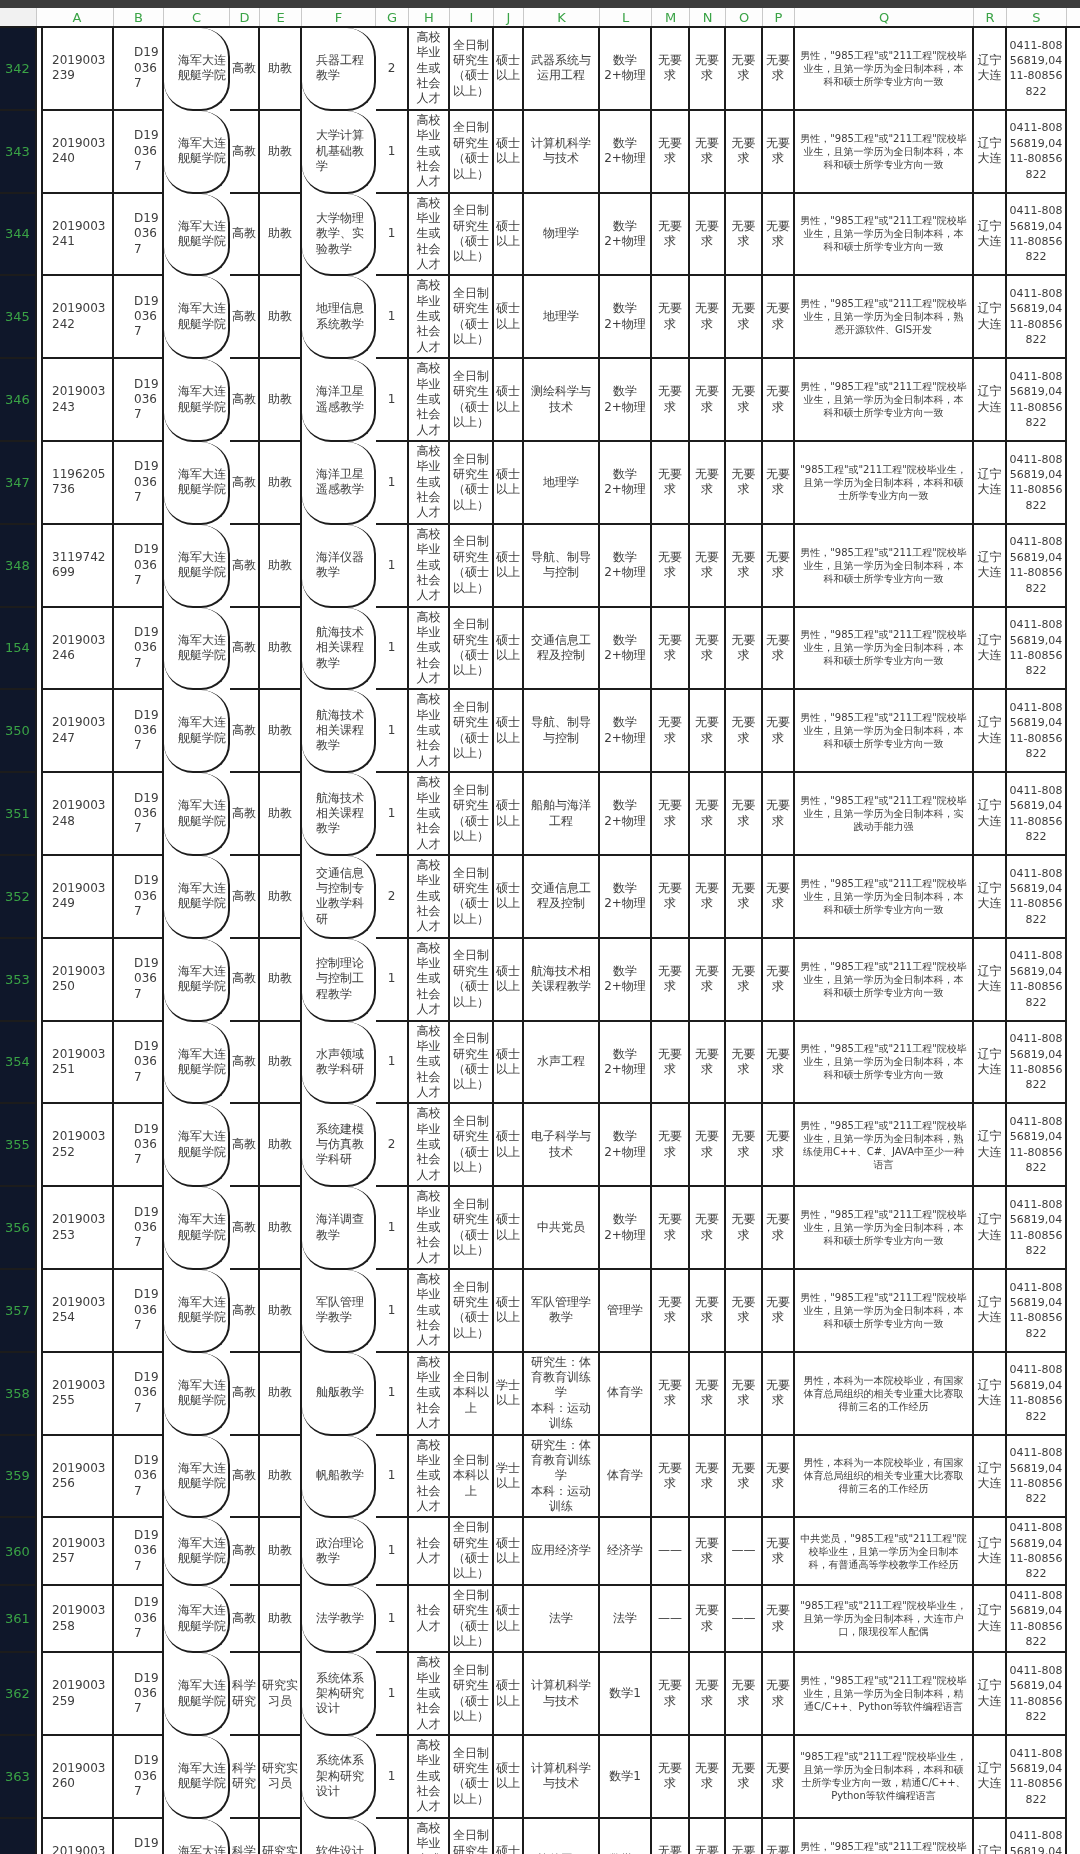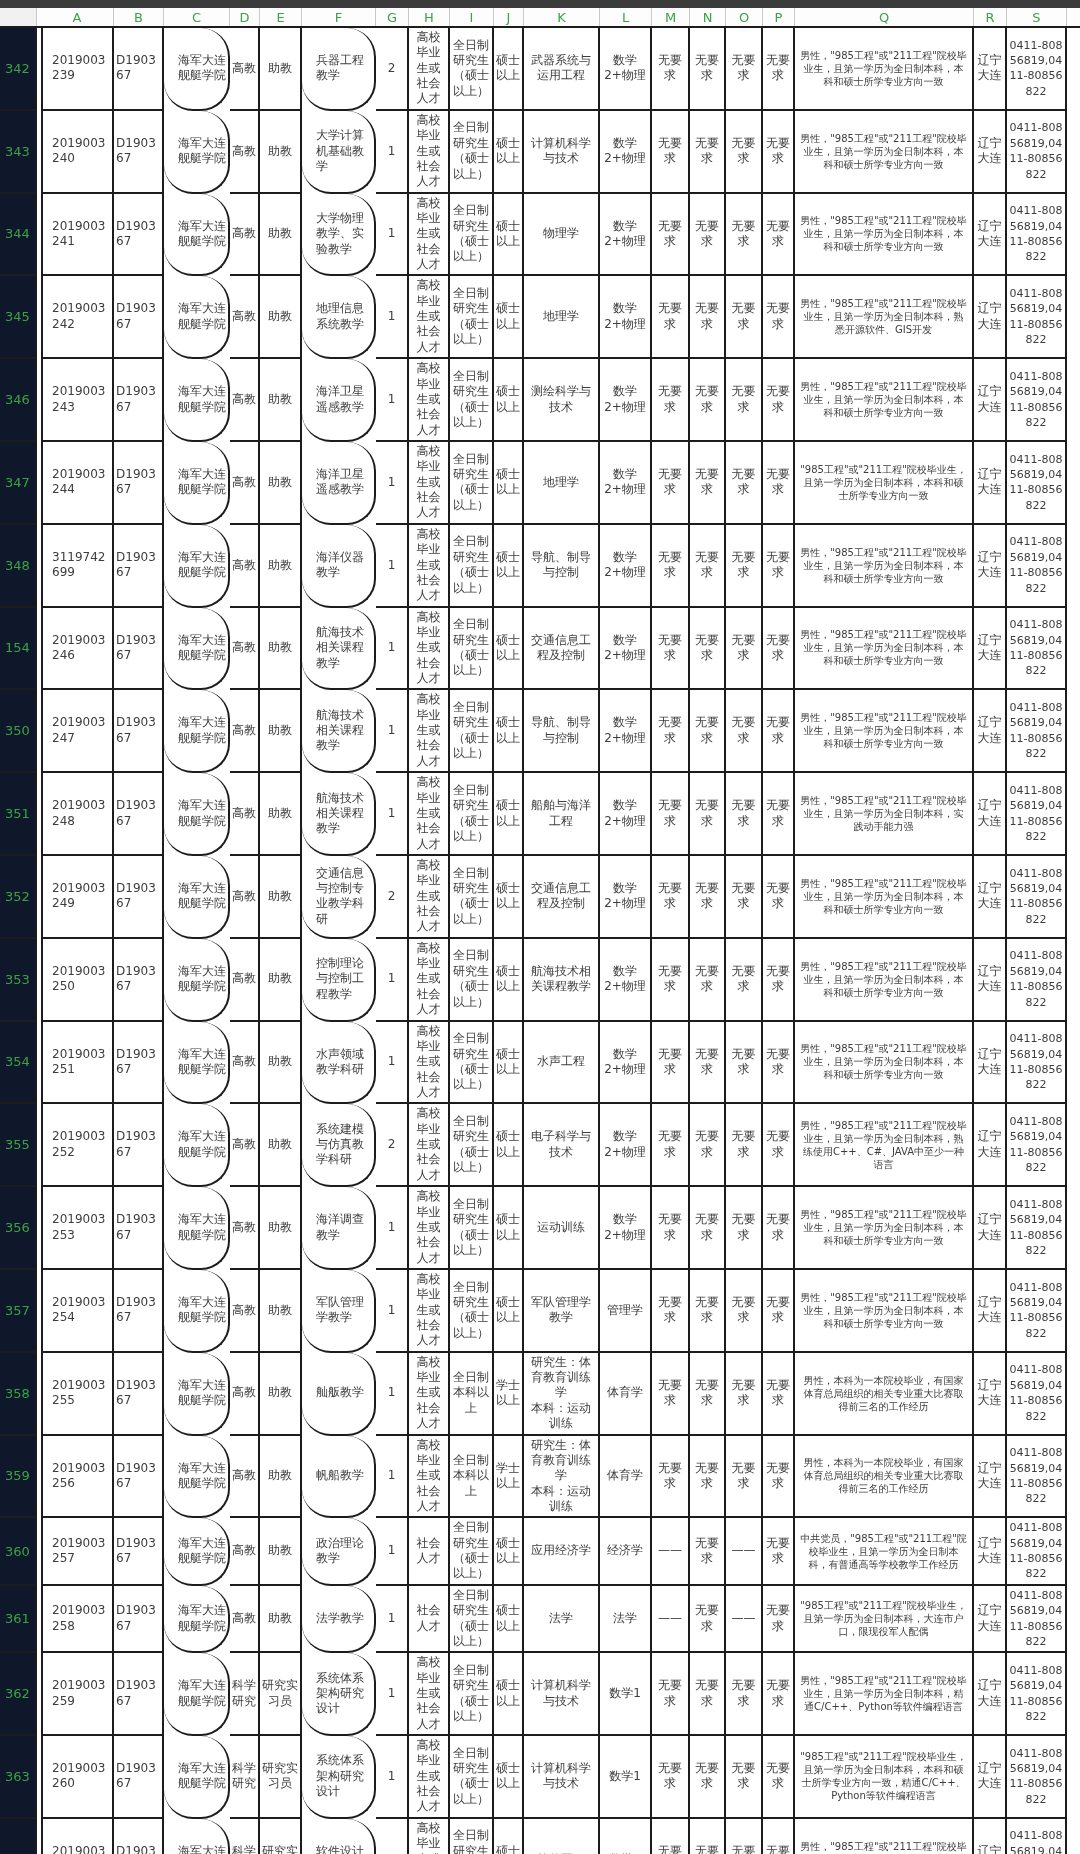--- a/index.html
+++ b/index.html
@@ -37,21 +37,21 @@
   }
   .gutter{background:#ffffff;}
   .cell{
     color:var(--txt);font-size:12px;line-height:1.28;
     display:flex;align-items:center;justify-content:center;text-align:center;
     padding:2px 2px;white-space:pre-line;word-break:break-word;
     border-right:2px solid var(--border);border-bottom:2px solid var(--border);
     overflow:hidden;
   }
   .col-a{border-left:2px solid var(--border);justify-content:flex-start;text-align:left;padding-left:9px;}
-  .col-b{justify-content:flex-start;text-align:left;padding-left:2px;}
+  .col-b{justify-content:flex-start;text-align:left;padding-left:20px;}
   .col-c,.col-f{justify-content:flex-start;text-align:left;padding-left:14px;border-radius:29px;}
   .col-q{font-size:10px;line-height:1.3;padding:1px 5px;}
   .col-s{font-size:11px;line-height:1.4;word-break:break-all;padding:1px 2px;text-align:center;}
   .col-partial{border-right:none;border-bottom:none;background:#ffffff;}
 </style>
 </head>
 <body>
 
 <div class="top-bar"></div>
 
@@ -199,21 +199,21 @@
       <div class="cell col-o">无要求</div>
       <div class="cell col-p">无要求</div>
       <div class="cell col-q">男性，"985工程"或"211工程"院校毕业生，且第一学历为全日制本科，本科和硕士所学专业方向一致</div>
       <div class="cell col-r">辽宁大连</div>
       <div class="cell col-s">0411-80856819,0411-80856822</div>
       <div class="cell col-partial"></div>
     </div>
     <div class="row">
       <div class="rownum">347</div>
       <div class="gutter"></div>
-      <div class="cell col-a">2019003244</div>
+      <div class="cell col-a">1196205736</div>
       <div class="cell col-b">D190367</div>
       <div class="cell col-c">海军大连舰艇学院</div>
       <div class="cell col-d">高教</div>
       <div class="cell col-e">助教</div>
       <div class="cell col-f">海洋卫星遥感教学</div>
       <div class="cell col-g">1</div>
       <div class="cell col-h">高校毕业生或社会人才</div>
       <div class="cell col-i">全日制研究生（硕士以上）</div>
       <div class="cell col-j">硕士以上</div>
       <div class="cell col-k">地理学</div>
@@ -425,21 +425,21 @@
       <div class="cell col-a">2019003253</div>
       <div class="cell col-b">D190367</div>
       <div class="cell col-c">海军大连舰艇学院</div>
       <div class="cell col-d">高教</div>
       <div class="cell col-e">助教</div>
       <div class="cell col-f">海洋调查教学</div>
       <div class="cell col-g">1</div>
       <div class="cell col-h">高校毕业生或社会人才</div>
       <div class="cell col-i">全日制研究生（硕士以上）</div>
       <div class="cell col-j">硕士以上</div>
-      <div class="cell col-k">运动训练</div>
+      <div class="cell col-k">中共党员</div>
       <div class="cell col-l">数学2+物理</div>
       <div class="cell col-m">无要求</div>
       <div class="cell col-n">无要求</div>
       <div class="cell col-o">无要求</div>
       <div class="cell col-p">无要求</div>
       <div class="cell col-q">男性，"985工程"或"211工程"院校毕业生，且第一学历为全日制本科，本科和硕士所学专业方向一致</div>
       <div class="cell col-r">辽宁大连</div>
       <div class="cell col-s">0411-80856819,0411-80856822</div>
       <div class="cell col-partial"></div>
     </div>

